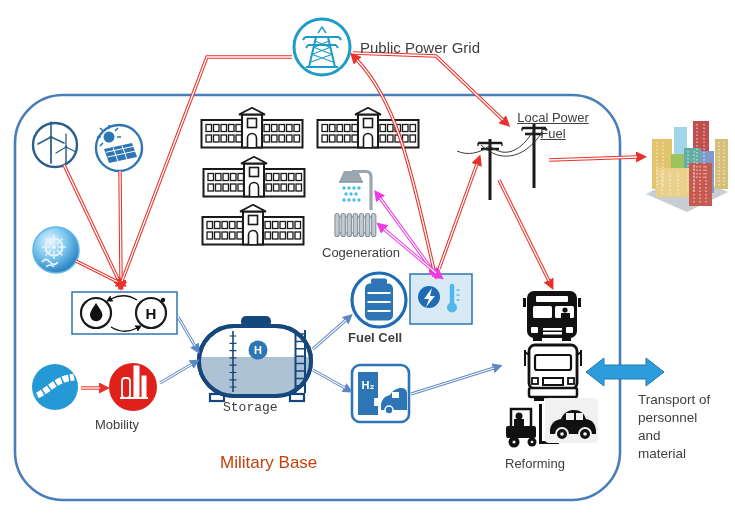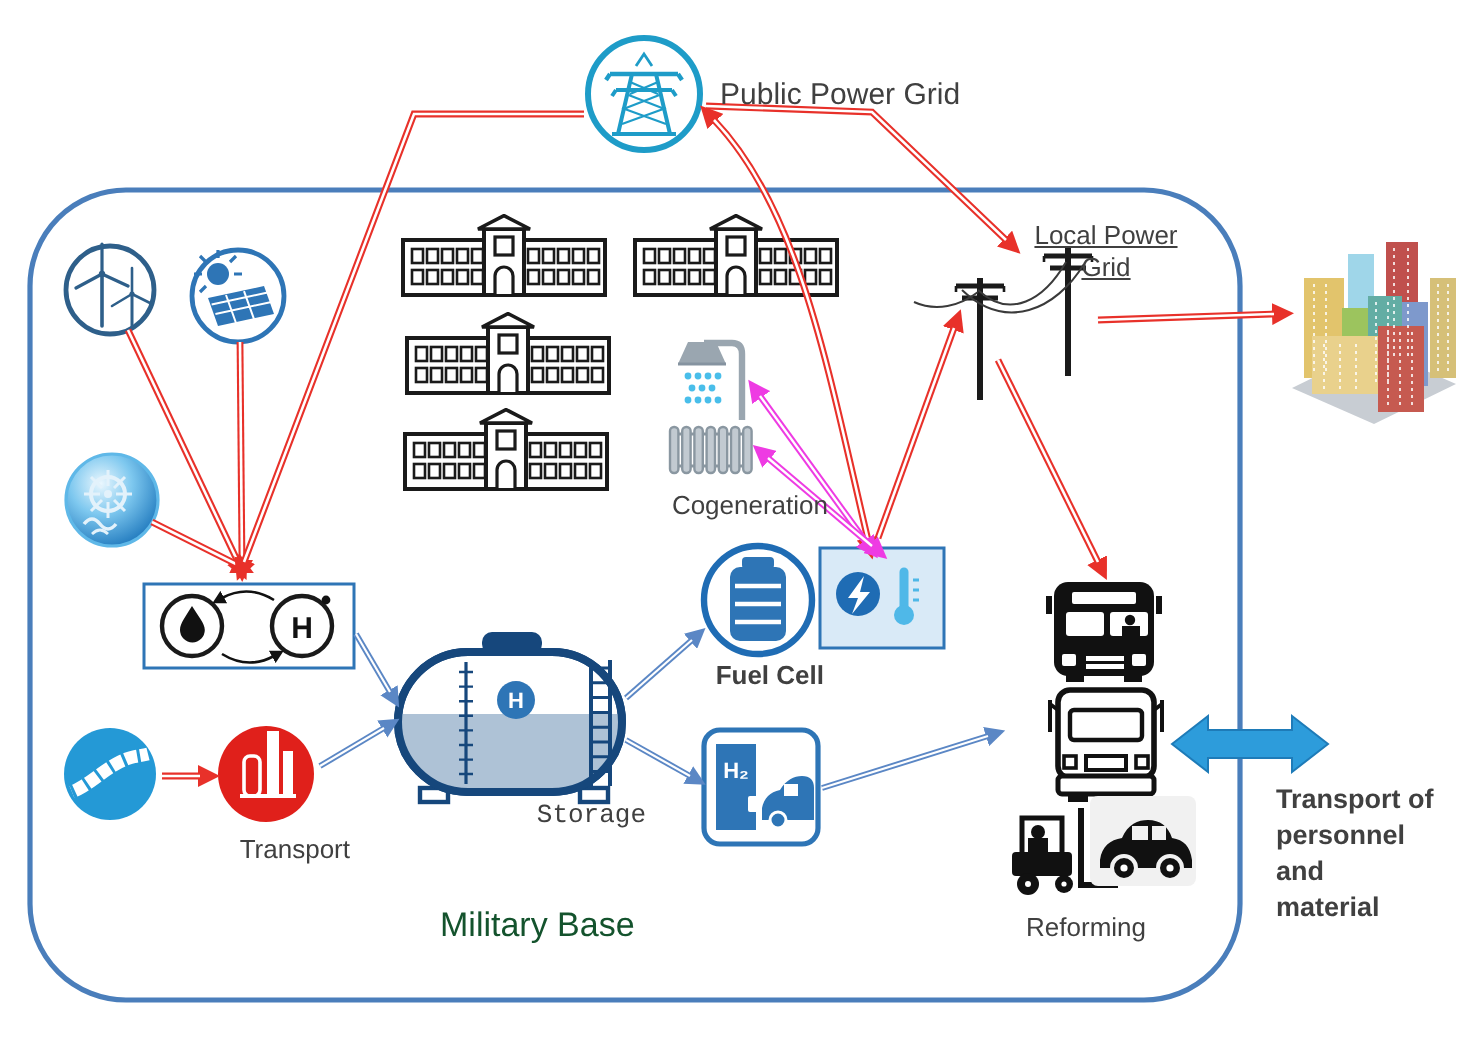--- a/index.html
+++ b/index.html
@@ -1,31 +1,31 @@
 <!DOCTYPE html>
 <html><head>
 <meta charset="utf-8">
 <style>
   html,body{margin:0;padding:0;background:#fff;}
   .stage{position:relative;width:735px;height:525px;background:#fff;
          font-family:"Liberation Sans",sans-serif;overflow:hidden;}
   .stage svg.canvas{position:absolute;left:0;top:0;}
   .lbl{position:absolute;color:#404040;font-size:13px;line-height:1.18;}
-  .lbl.center{text-align:right;}
+  .lbl.center{text-align:left;}
   .ppg-label{left:360px;top:39px;font-size:15px;}
   .lpg-label{left:512px;top:110px;width:82px;text-align:center;line-height:16px;text-decoration:underline;}
   .electrolyzing-label{left:70px;top:338px;width:110px;}
   .reforming-label{left:95px;top:417px;width:80px;}
   .storage-label{left:223px;top:400px;width:100px;font-family:Liberation Mono, monospace;}
   .fuelcell-label{left:348px;top:330px;width:64px;font-weight:bold;}
   .cogeneration-label{left:322px;top:245px;width:92px;}
   .mobility-label{left:505px;top:456px;width:68px;}
-  .military-base-label{left:220px;top:453px;font-size:17px;color:#14532d;}
+  .military-base-label{left:220px;top:453px;font-size:17px;color:#c2410c;}
   .transport-label{left:638px;top:391px;font-size:13.5px;line-height:18px;}
-  .transport-label span{display:block;font-weight:bold;}
+  .transport-label span{display:block;}
 </style>
 </head>
 <body>
 
 <div class="stage">
 
 <svg class="canvas" width="735" height="525" viewBox="0 0 735 525">
   <defs>
     <marker id="ar" orient="auto-start-reverse" markerUnits="userSpaceOnUse" markerWidth="12" markerHeight="11" refX="1" refY="5.5">
           <path d="M0,0 L11,5.5 L0,11 z" fill="#E8312A"></path>
@@ -398,25 +398,25 @@
     </g>
   </g>
 
   <polygon points="586,372 604,358 604,365 646,365 646,358 664,372 646,386 646,379 604,379 604,386" fill="#2D9CDB" stroke="#1E7BB8" stroke-width="1"></polygon>
 </svg>
 
 <div class="lbl ppg-label">Public Power Grid</div>
 
 <div class="lbl lpg-label">
   <span>Local Power</span><br>
-  <span>Grid</span>
+  <span>Fuel</span>
 </div>
 
 
-<div class="lbl center reforming-label">Transport</div>
+<div class="lbl center reforming-label">Mobility</div>
 
 <div class="lbl center storage-label">Storage</div>
 
 <div class="lbl center fuelcell-label">Fuel Cell</div>
 
 <div class="lbl center cogeneration-label">Cogeneration</div>
 
 <div class="lbl center mobility-label">Reforming</div>
 
 <div class="lbl military-base-label">Military Base</div>

